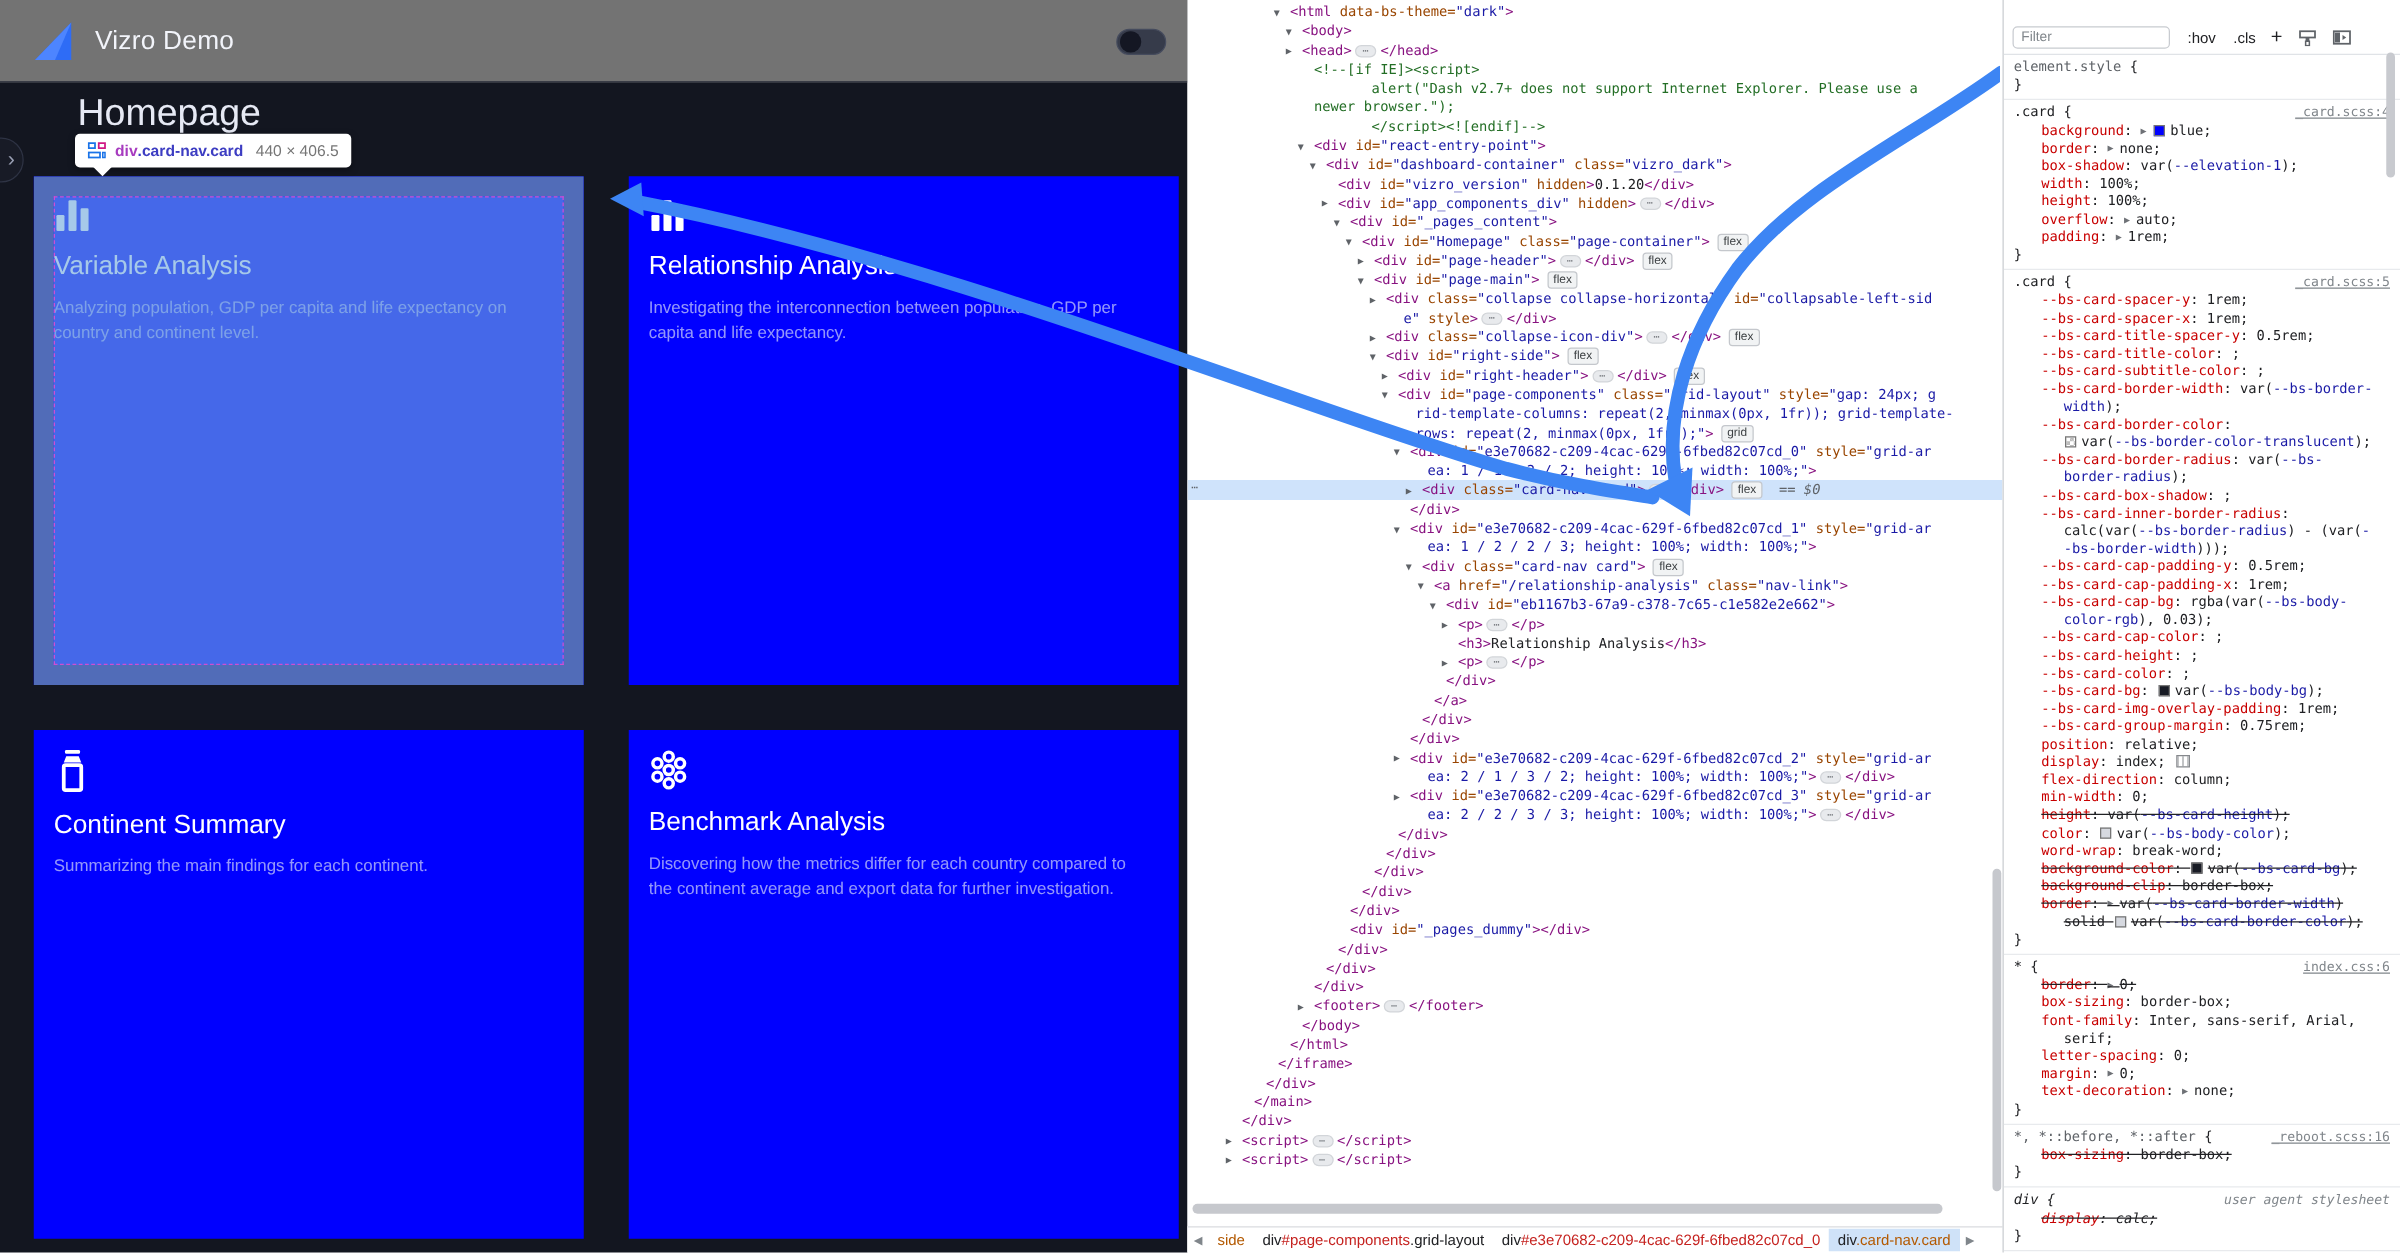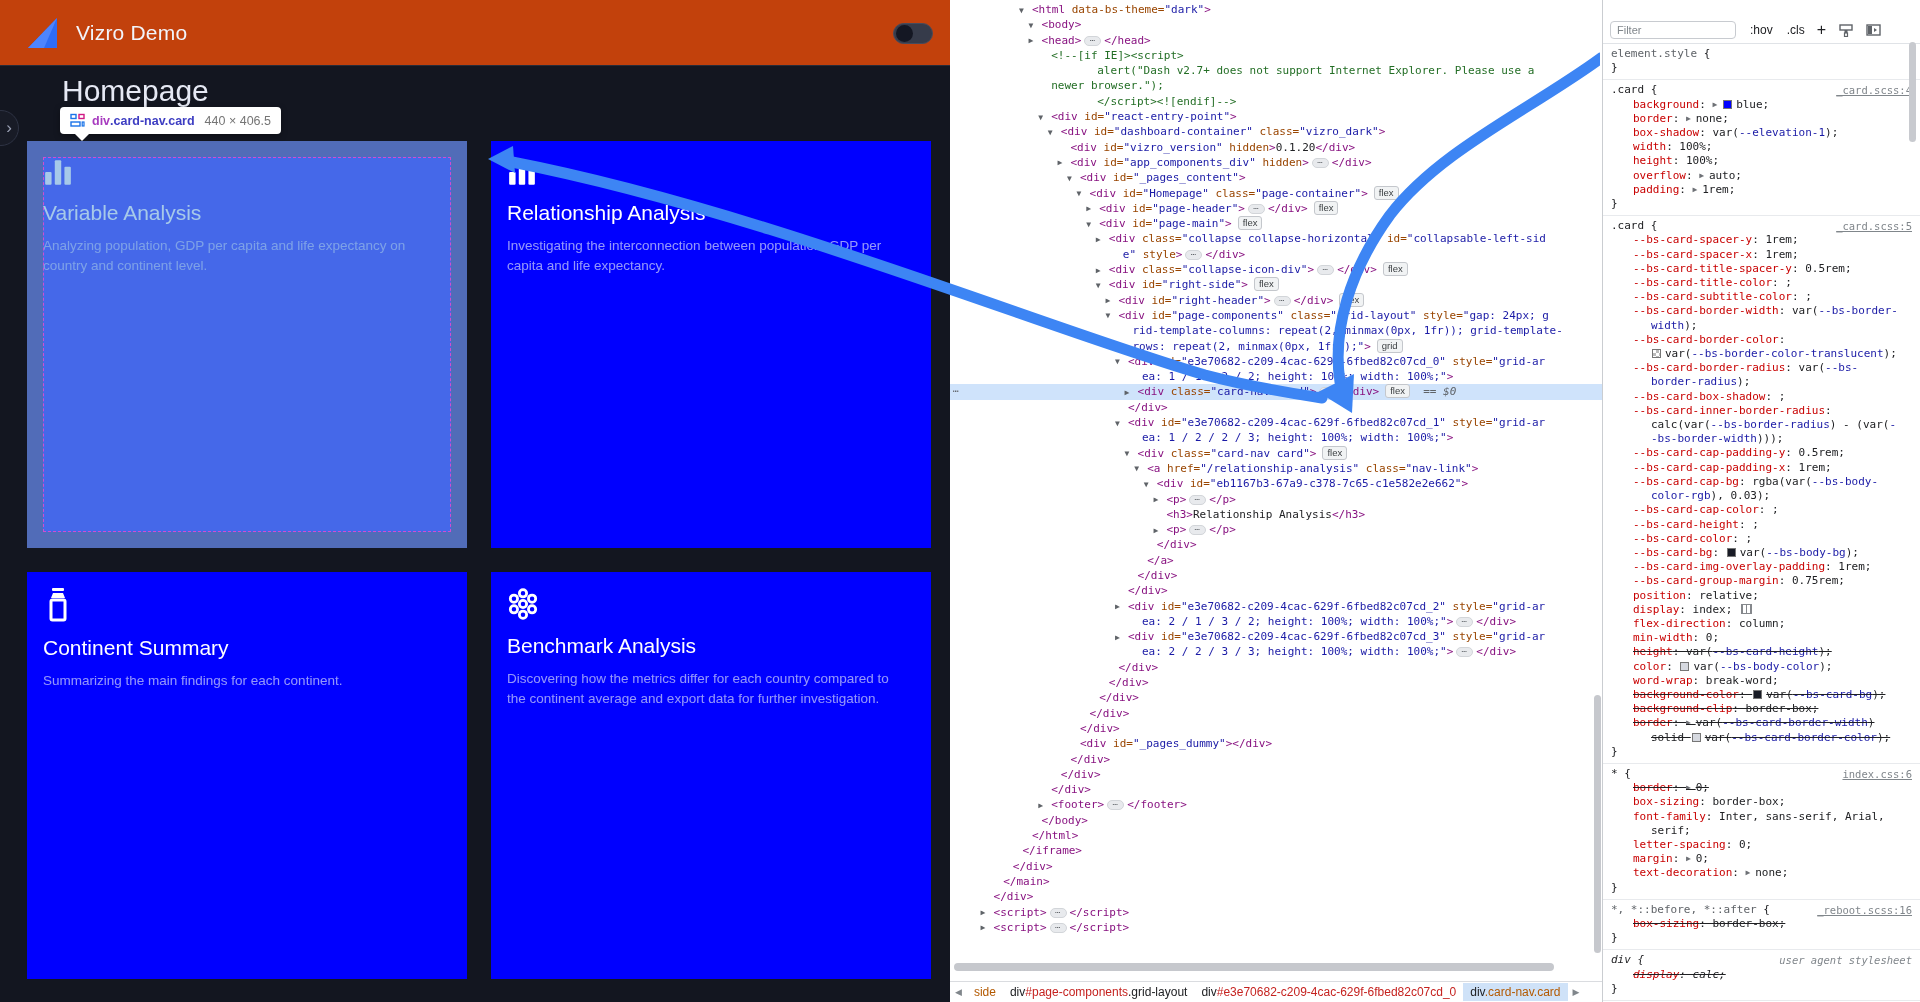--- a/index.html
+++ b/index.html
@@ -1,33 +1,33 @@
 <!DOCTYPE html>
 <html><head>
 <meta charset="utf-8">
 <style>
   * { margin:0; padding:0; box-sizing:border-box; }
   html,body { width:1920px; height:1002px; overflow:hidden; background:#fff;
     font-family:"Liberation Sans","DejaVu Sans",sans-serif; }
 
   
   .dash { position:absolute; left:0; top:0; width:950px; height:1002px; background:#131620; }
-  .dash-header { position:absolute; left:0; top:0; width:100%; height:66px; background:#c2410c;
+  .dash-header { position:absolute; left:0; top:0; width:100%; height:66px; background:#737373;
     border-bottom:1px solid #272b38; display:flex; align-items:center;text-align:right; }
   .logo { margin-left:24px; width:36px; height:36px; }
   .dash-title { margin-left:16px; font-size:21px; font-weight:500; color:#f2f4fa; letter-spacing:.2px; }
   .theme-toggle { position:absolute; left:893px; top:23px; width:40px; height:21px; border-radius:11px;
     background:#363b4a; border:1px solid #454b5d; }
   .theme-toggle .knob { position:absolute; left:2px; top:1px; width:17px; height:17px; border-radius:50%; background:#141723; }
   .collapse-btn { position:absolute; left:-17px; top:110px; width:36px; height:36px; border-radius:50%;
     background:#23273355; border:1px solid #2e3344; color:#9aa0b4; font-size:17px; line-height:33px; text-align:center; padding-left:16px; }
   .page-title { position:absolute; left:62px; top:74px; font-size:30px; font-weight:400; color:#e6e9f4; }
 
   .cards { position:absolute; left:27px; top:141px; display:grid;
-    grid-template-columns:440px 440px; grid-template-rows:407px 407px; gap:24px; }
+    grid-template-columns:440px 440px; grid-template-rows:407px 407px; gap:36px; }
   .card { position:relative; background:#0000ff; padding:16px; overflow:hidden; cursor:pointer; }
   .card h3 { margin-top:14px; font-size:21px; font-weight:500; color:#ffffff; }
   .card p { margin-top:11px; font-size:13.5px; line-height:1.5; color:rgba(224,229,248,.66); max-width:400px; }
   .card .cicon { display:block; }
   .hl-ring { position:absolute; inset:0; border:16px solid rgba(147,196,125,.55); pointer-events:none; }
   .hl-content { position:absolute; inset:16px; background:rgba(111,168,220,.62);
     outline:1px dashed #d04ed0; outline-offset:-1px; pointer-events:none; }
 
   .tooltip { position:absolute; left:60px; top:107px; height:27px; background:#fff; border-radius:4px;
     box-shadow:0 2px 6px rgba(0,0,0,.35); display:flex; align-items:center; padding:0 10px; z-index:60; }

